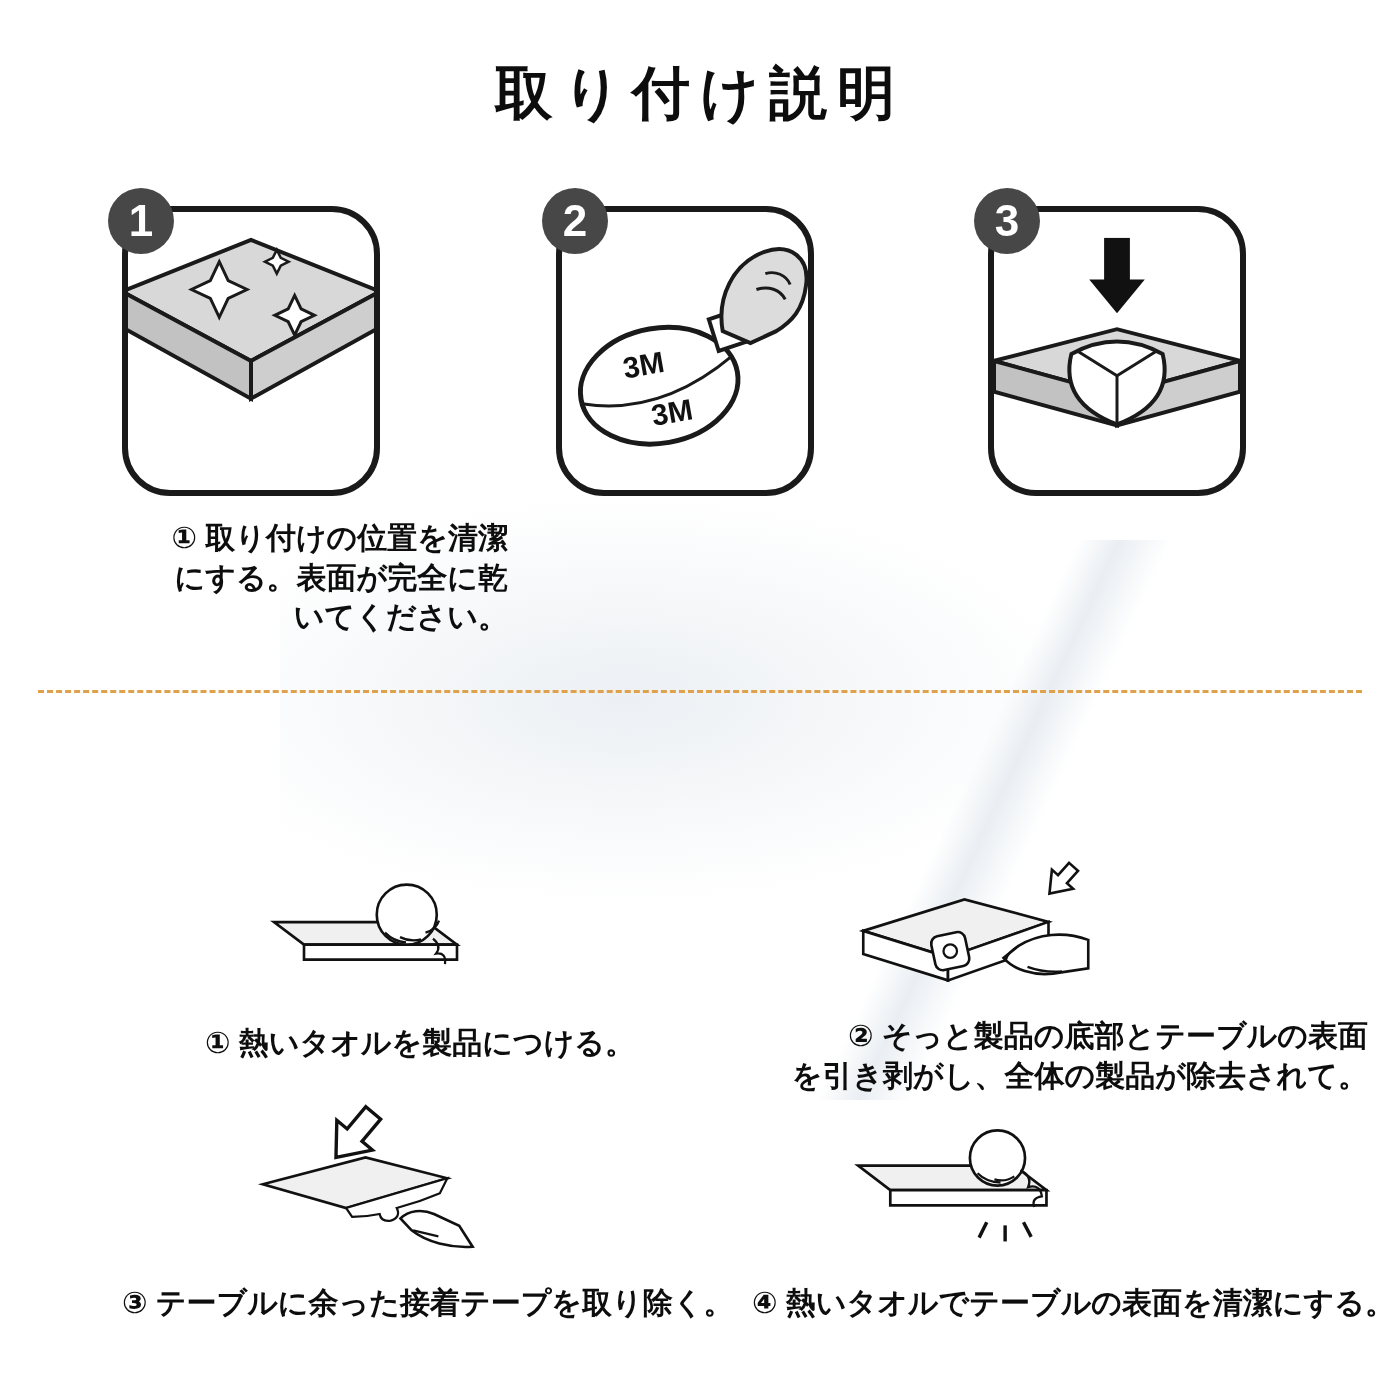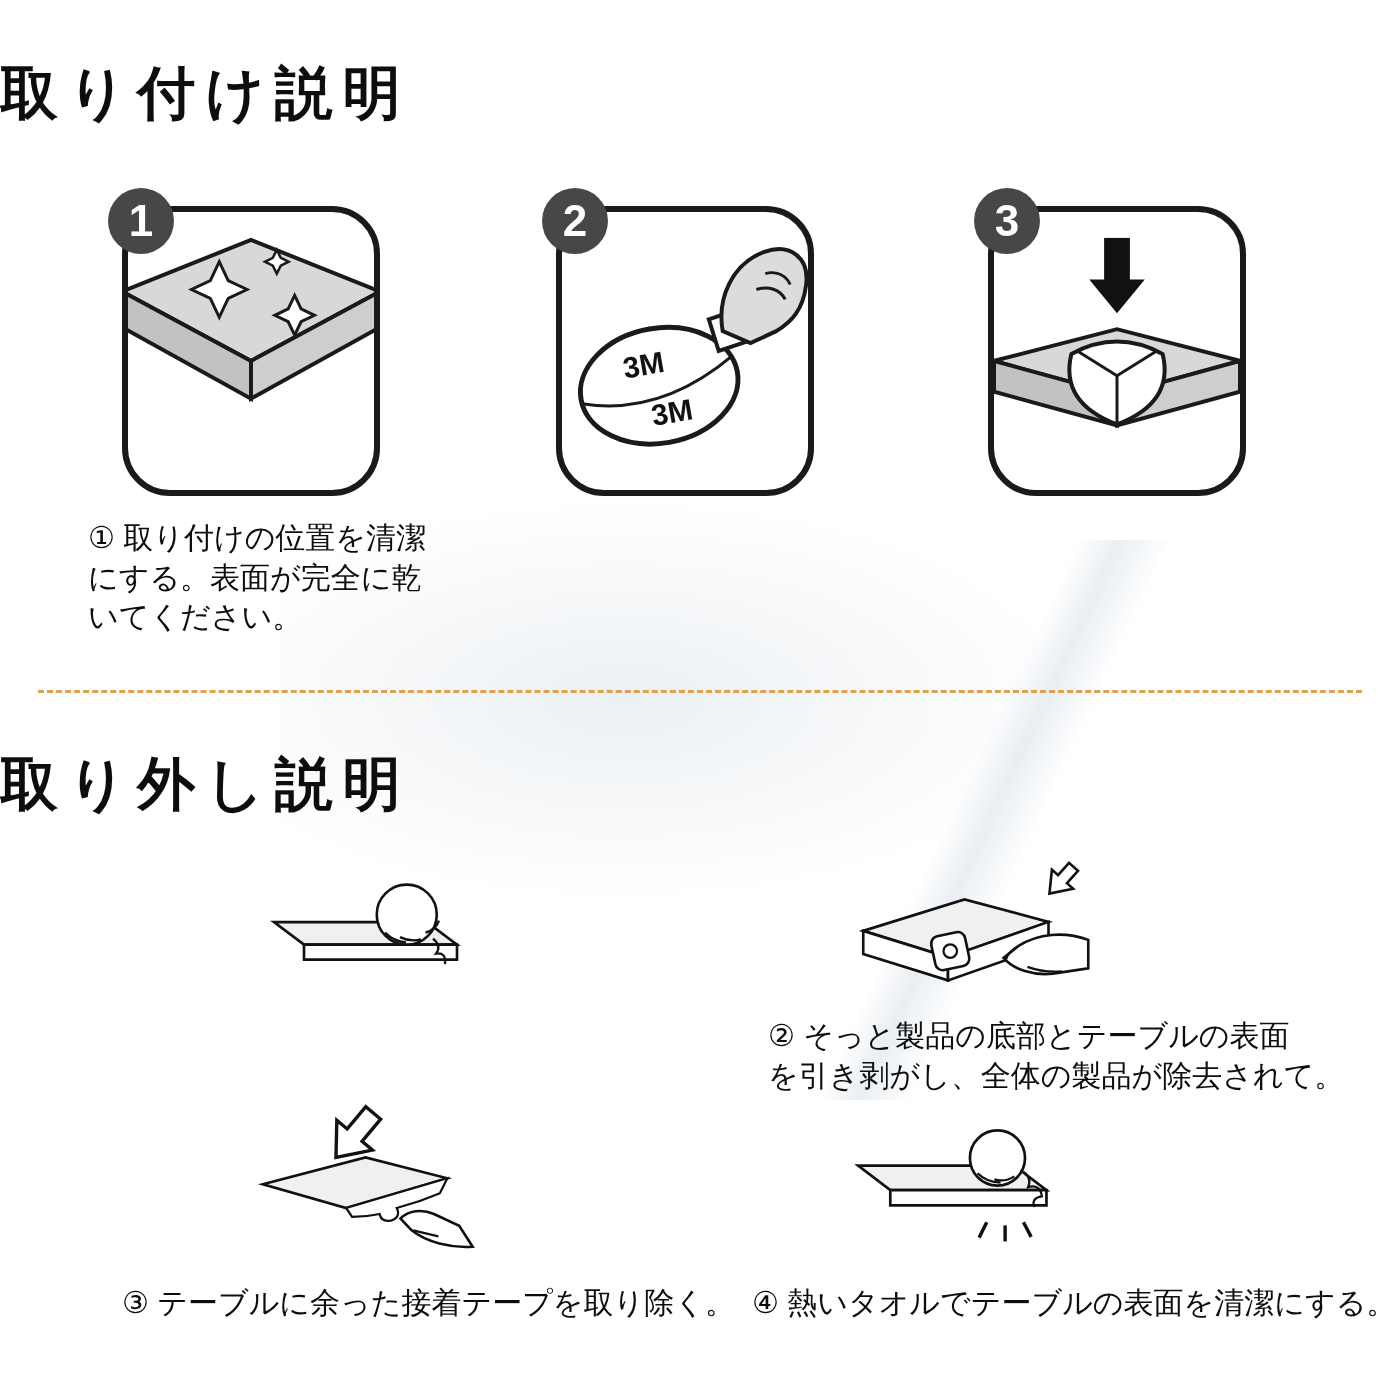--- a/index.html
+++ b/index.html
@@ -17,21 +17,21 @@
     background:radial-gradient(ellipse at 40% 50%, rgba(205,215,225,0.38), rgba(255,255,255,0) 62%);
     pointer-events:none;
   }
   .bg-streak {
     position:absolute; right:0; top:540px; width:780px; height:560px;
     background:linear-gradient(115deg, transparent 44%, rgba(208,218,228,0.45) 48%, transparent 53%);
     pointer-events:none;
   }
 
   .title {
-    position:absolute; width:100%; 
+    position:absolute; width:100%; text-align:center;
     font-size:58px; font-weight:bold; letter-spacing:10px; color:#0d0d0d;
   }
   #install-title { top:55px; }
   #removal-title { top:746px; }
 
   .icon-box {
     position:absolute; width:258px; height:290px;
     border:6px solid var(--icon-border,#1a1a1a); border-radius:48px;
     background:#fff; overflow:hidden;
   }
@@ -45,22 +45,22 @@
     border-radius:50%; background:var(--badge-bg,#474747); color:#fff;
     font-size:44px; font-weight:bold;
     display:flex; align-items:center; justify-content:center; z-index:3;
   }
   .badge-wrap { position:absolute; z-index:2; }
   #badge1 { left:118px; top:200px; }
   #badge2 { left:552px; top:200px; }
   #badge3 { left:984px; top:200px; }
 
   .caption {
-    position:absolute; font-size:30px; font-weight:normal; line-height:1.32;
-    white-space:pre-line; color:#0d0d0d;
+    position:absolute; font-size:30px; font-weight:bold; line-height:1.32;
+    white-space:pre-line; color:#0d0d0d;text-align:right;
   }
   #cap1 { left:88px;  top:518px; width:420px; }
   #cap2 { left:560px; top:518px; width:360px; }
   #cap3 { left:918px; top:512px; width:470px; }
 
   .divider {
     position:absolute; left:38px; right:38px; top:690px; height:0;
     border-top:3px dashed var(--divider-dash,#dfa14c);
   }
 
@@ -135,21 +135,20 @@
   <div class="badge-wrap" id="badge3">
     <div class="badge">3</div>
   </div>
 
   <p class="caption" id="cap1">① 取り付けの位置を清潔
 にする。表面が完全に乾
 いてください。</p>
 
   <div class="divider"></div>
 
-  <h1 class="title" id="removal-title">取り外し説明</h1>
 
   <div class="figure" id="fig1">
     <svg viewBox="0 0 320 185">
       <polygon points="8,78 212,78 252,108 48,108" fill="#f0f0f0" stroke="#111" stroke-width="3.5"></polygon>
       <polygon points="48,108 252,108 252,128 48,128" fill="#fff" stroke="#111" stroke-width="3.5"></polygon>
       <circle cx="185" cy="68" r="40" fill="#fff" stroke="#111" stroke-width="3.5"></circle>
       <path d="M156,92 q12,12 28,13" fill="none" stroke="#111" stroke-width="3"></path>
       <path d="M176,98 q14,7 28,3" fill="none" stroke="#111" stroke-width="3"></path>
       <path d="M210,92 q14,-4 18,-16" fill="none" stroke="#111" stroke-width="3"></path>
       <path d="M220,100 q12,10 4,20 q14,-2 12,14" fill="none" stroke="#111" stroke-width="3"></path>
@@ -187,18 +186,19 @@
       <circle cx="190" cy="52" r="36" fill="#fff" stroke="#111" stroke-width="3.5"></circle>
       <path d="M164,72 q12,12 30,12" fill="none" stroke="#111" stroke-width="3"></path>
       <path d="M186,80 q14,4 26,-4" fill="none" stroke="#111" stroke-width="3"></path>
       <path d="M220,68 q16,8 10,22 q16,-4 18,12 q-14,2 -10,14" fill="none" stroke="#111" stroke-width="3"></path>
       <line x1="176" y1="136" x2="166" y2="156" stroke="#111" stroke-width="4.5"></line>
       <line x1="200" y1="140" x2="200" y2="161" stroke="#111" stroke-width="4.5"></line>
       <line x1="224" y1="136" x2="234" y2="155" stroke="#111" stroke-width="4.5"></line>
     </svg>
   </div>
 
+  <p class="caption" id="rcap1">① 熱いタオルを製品につける。</p>
   <p class="caption" id="rcap3">③ テーブルに余った接着テープを取り除く。</p>
   <p class="caption" id="rcap2">② そっと製品の底部とテーブルの表面
 を引き剥がし、全体の製品が除去されて。</p>
   <p class="caption" id="rcap4">④ 熱いタオルでテーブルの表面を清潔にする。</p>
 
 </div>
 
 </body></html>

